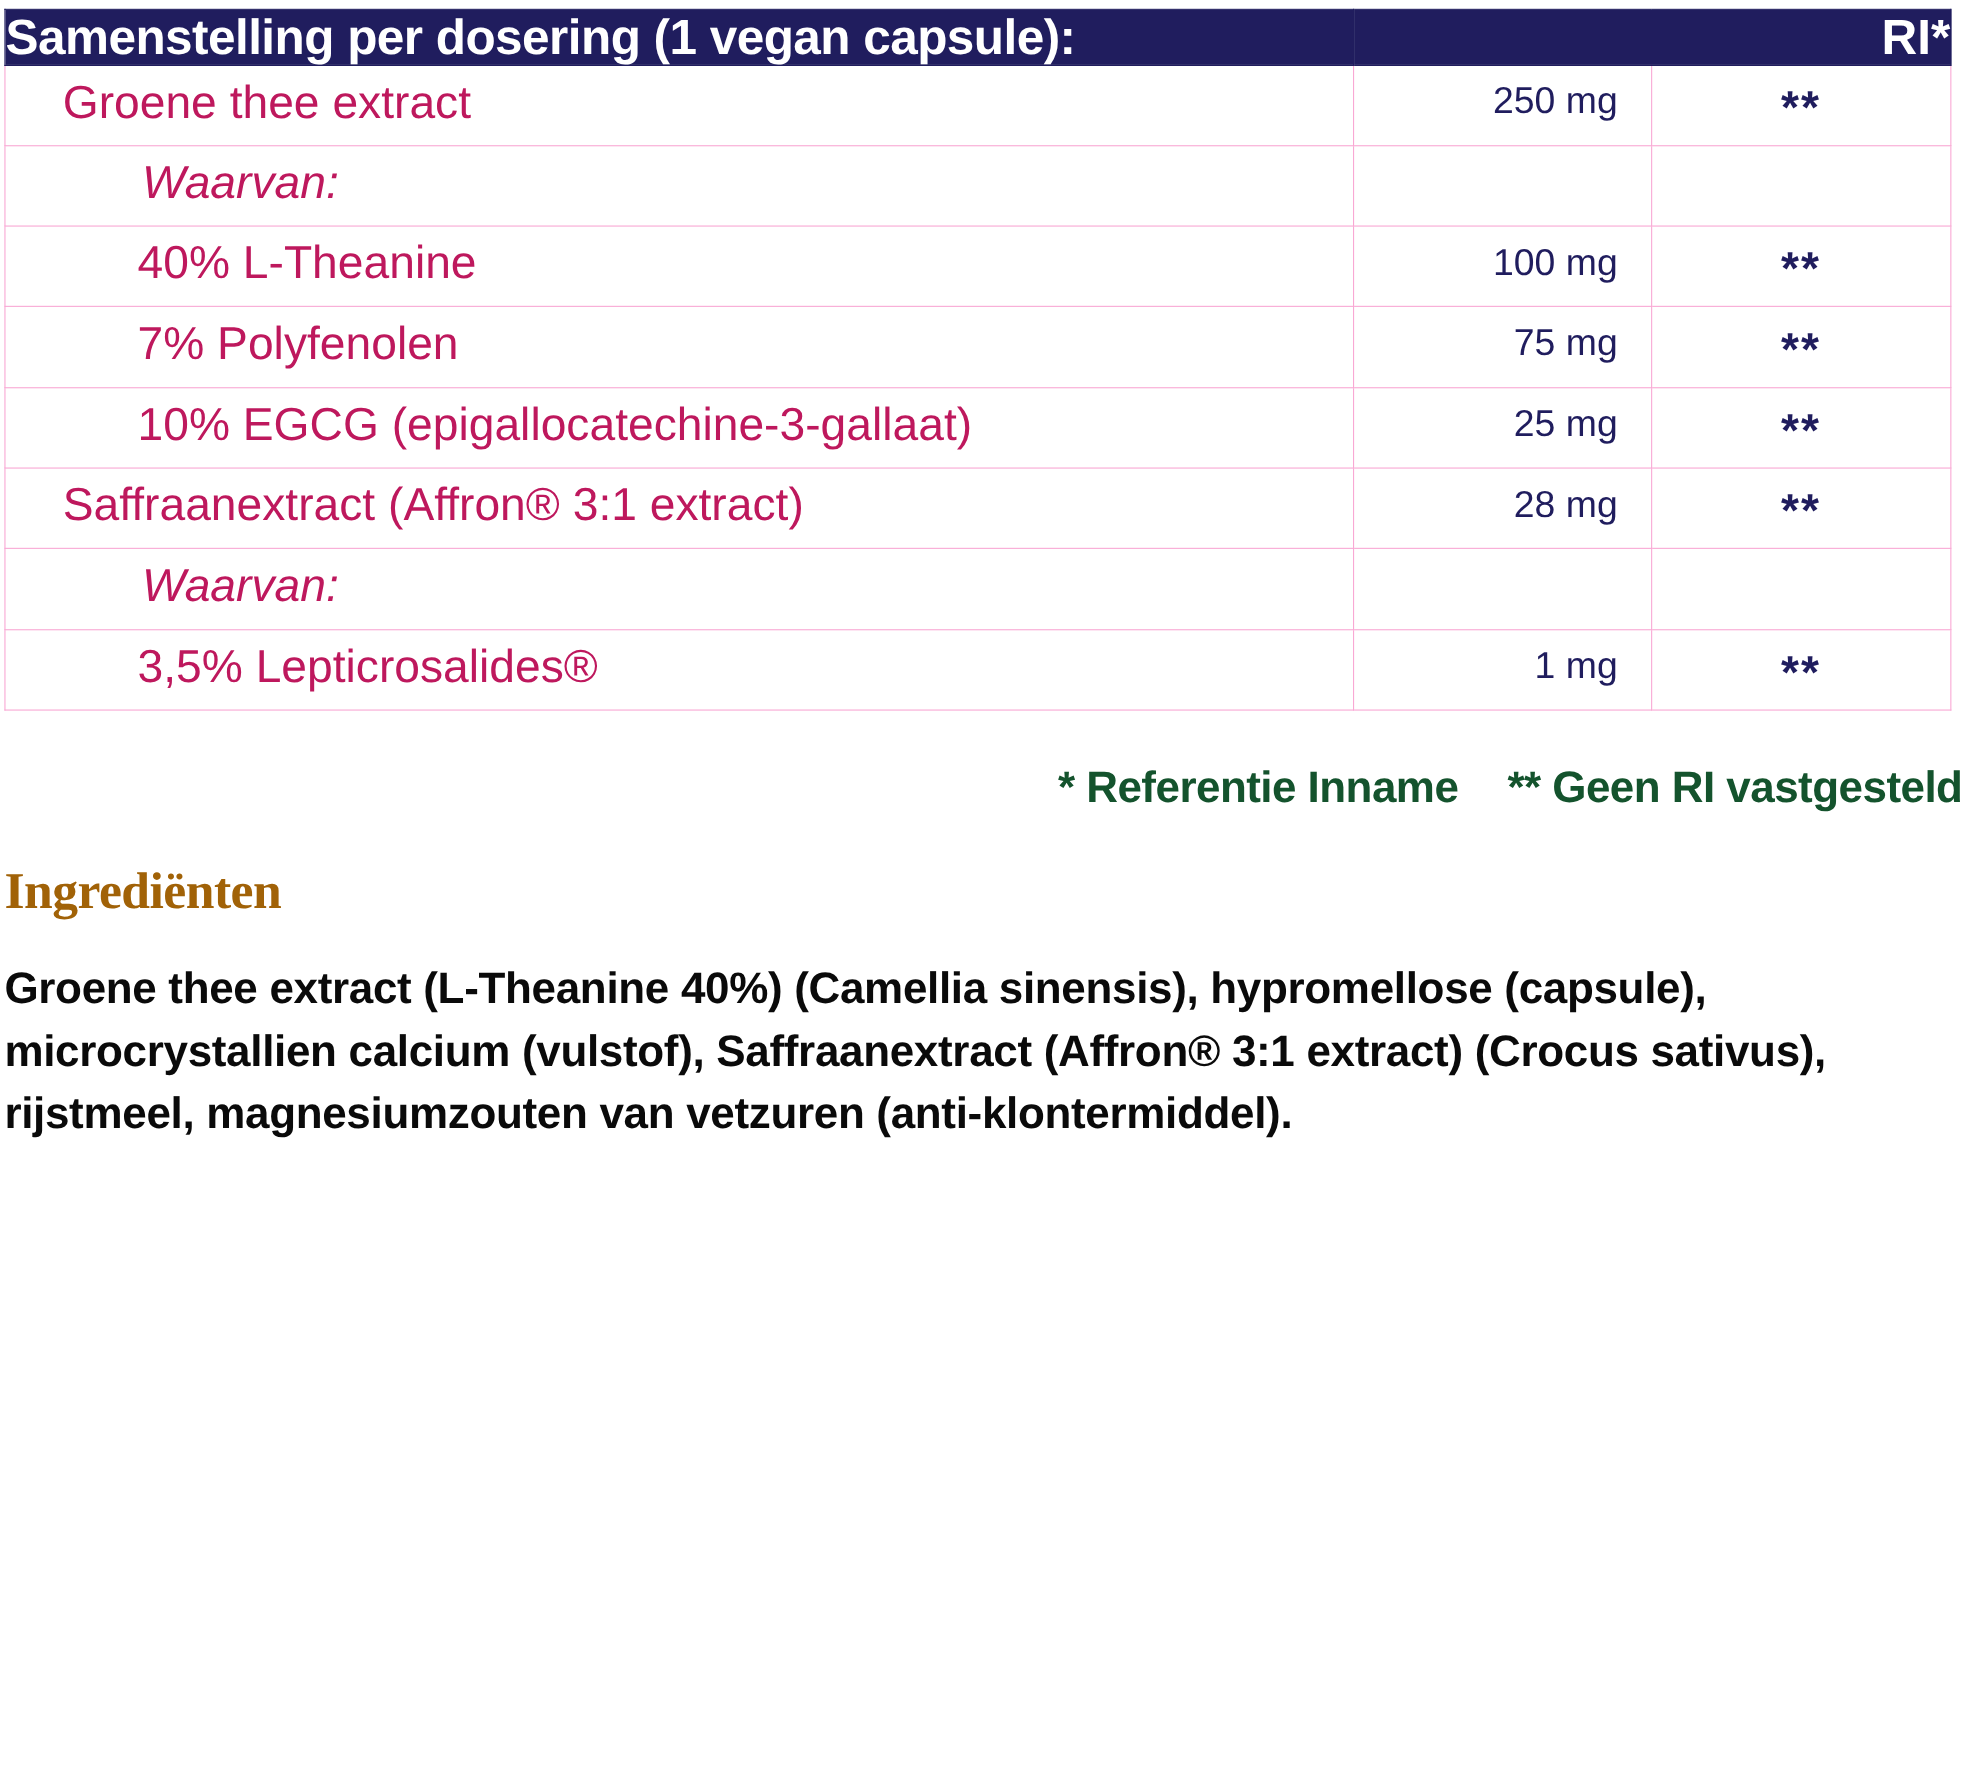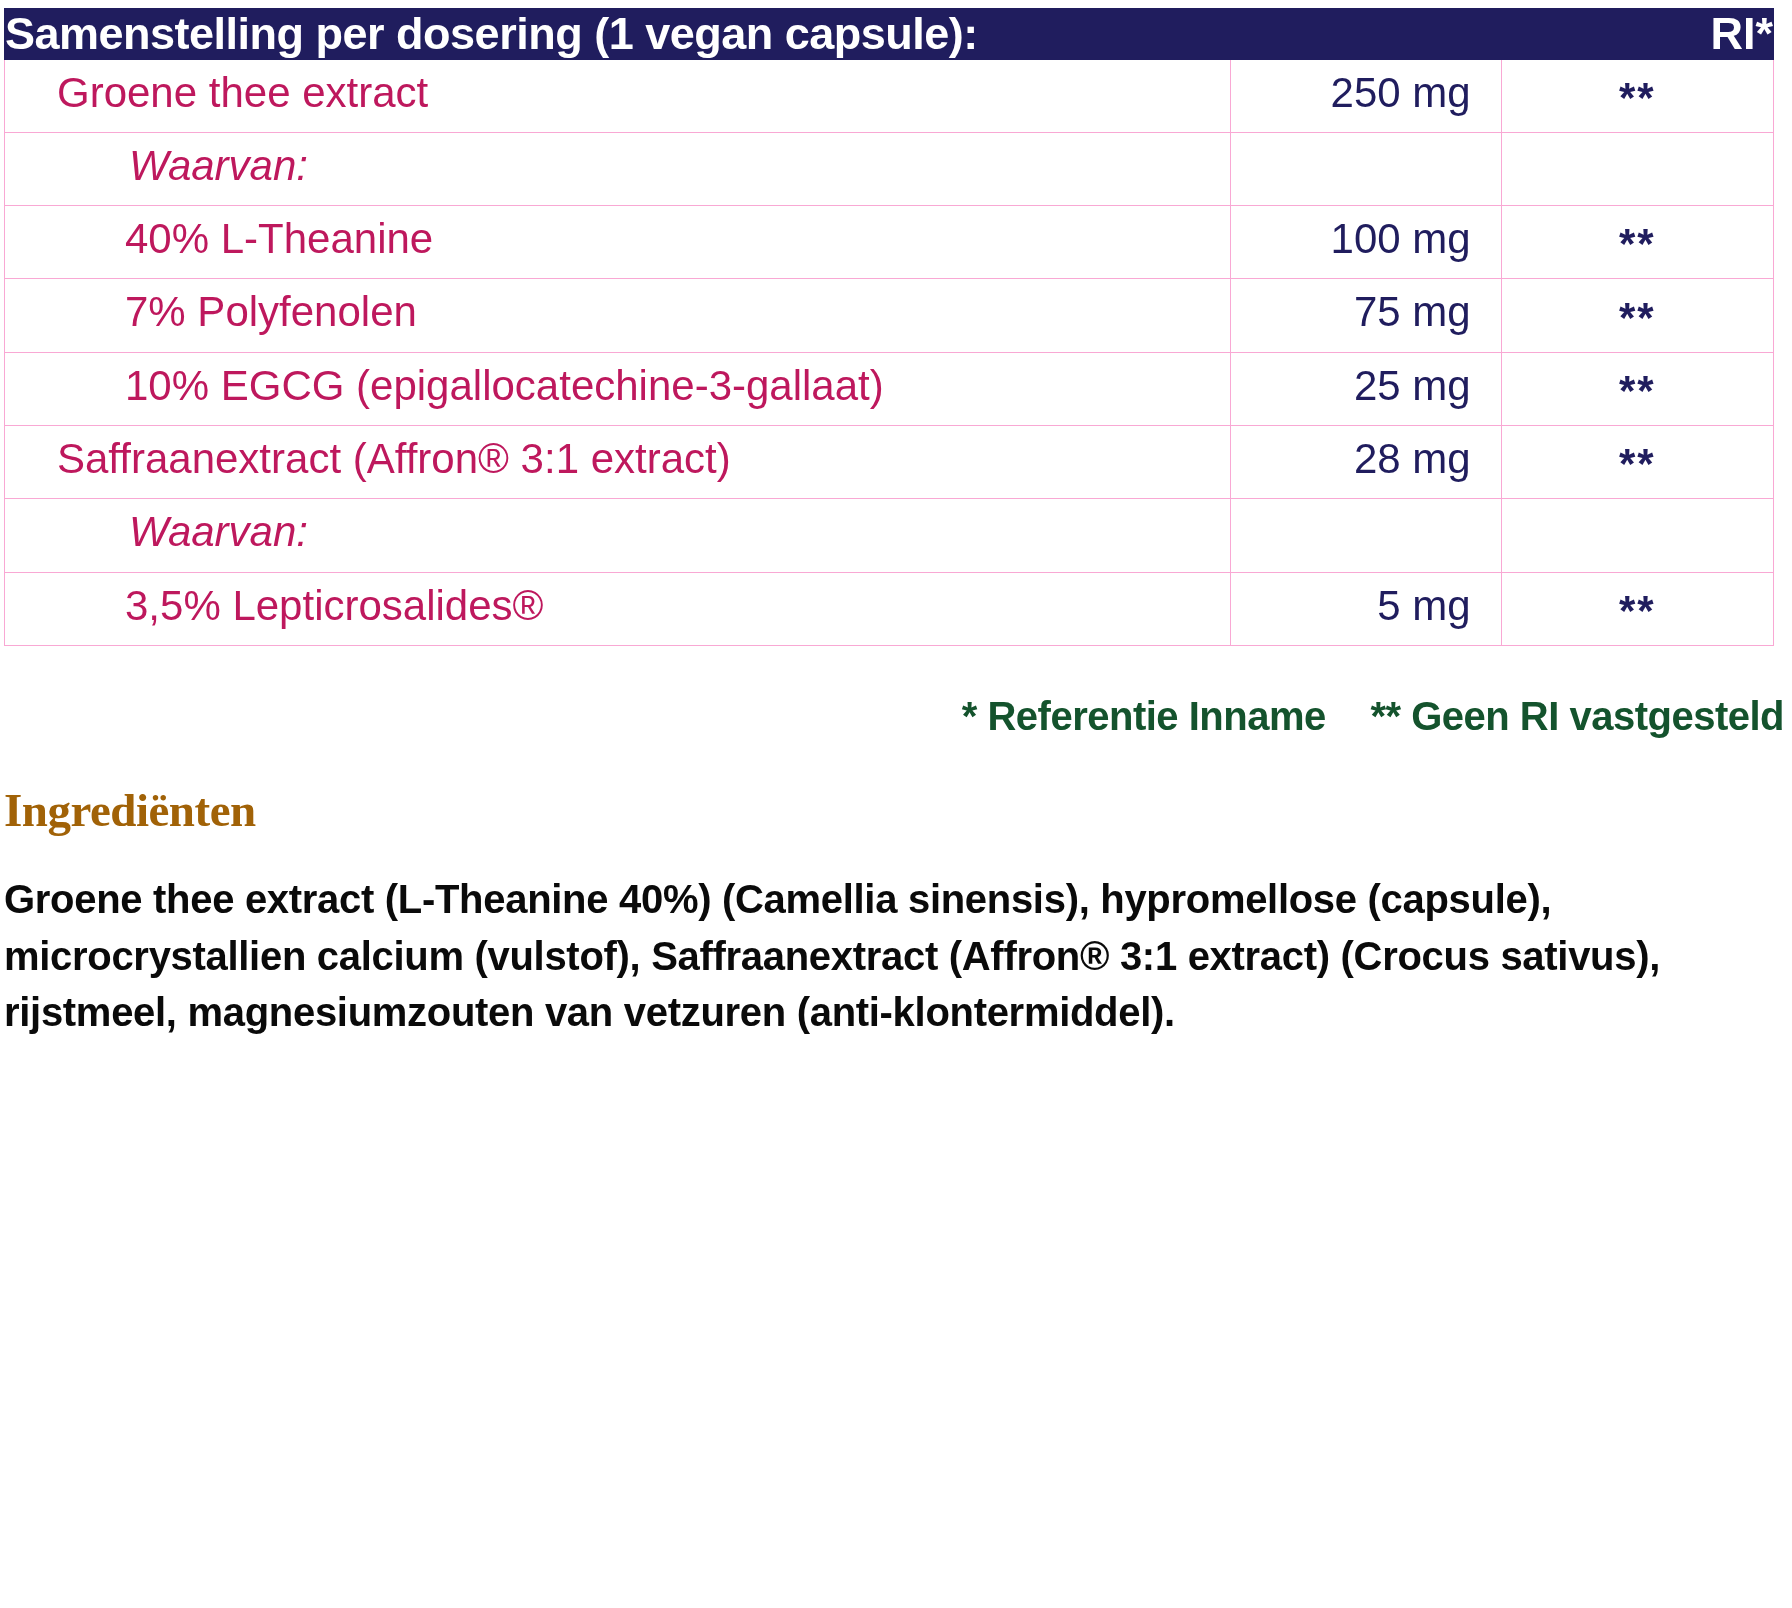--- a/index.html
+++ b/index.html
@@ -69,21 +69,21 @@
     color: #be185d;
   }
   td.name.indent {
     padding-left: 120px;
   }
   td.name.sub-label {
     font-style: italic;
     padding-left: 124px;
   }
   td.amount {
-    font-size: 42px;
+    font-size: 34px;
     text-align: right;
     padding: 9px 30px 15px 0;
     line-height: 1.15;
     color: #201d5e;
   }
   td.ri {
     font-size: 42px;
     text-align: center;
     padding: 14px 0 10px 0;
     line-height: 1;
@@ -182,21 +182,21 @@
       </tr>
 
       <tr>
         <td class="name sub-label">Waarvan:</td>
         <td class="amount"></td>
         <td class="ri"></td>
       </tr>
 
       <tr>
         <td class="name indent">3,5% Lepticrosalides®</td>
-        <td class="amount">5 mg</td>
+        <td class="amount">1 mg</td>
         <td class="ri">**</td>
       </tr>
 
     </tbody>
   </table>
 
   <div class="footnotes">
     <span class="fn">* Referentie Inname</span>
     <span class="fn">** Geen RI vastgesteld</span>
   </div>

